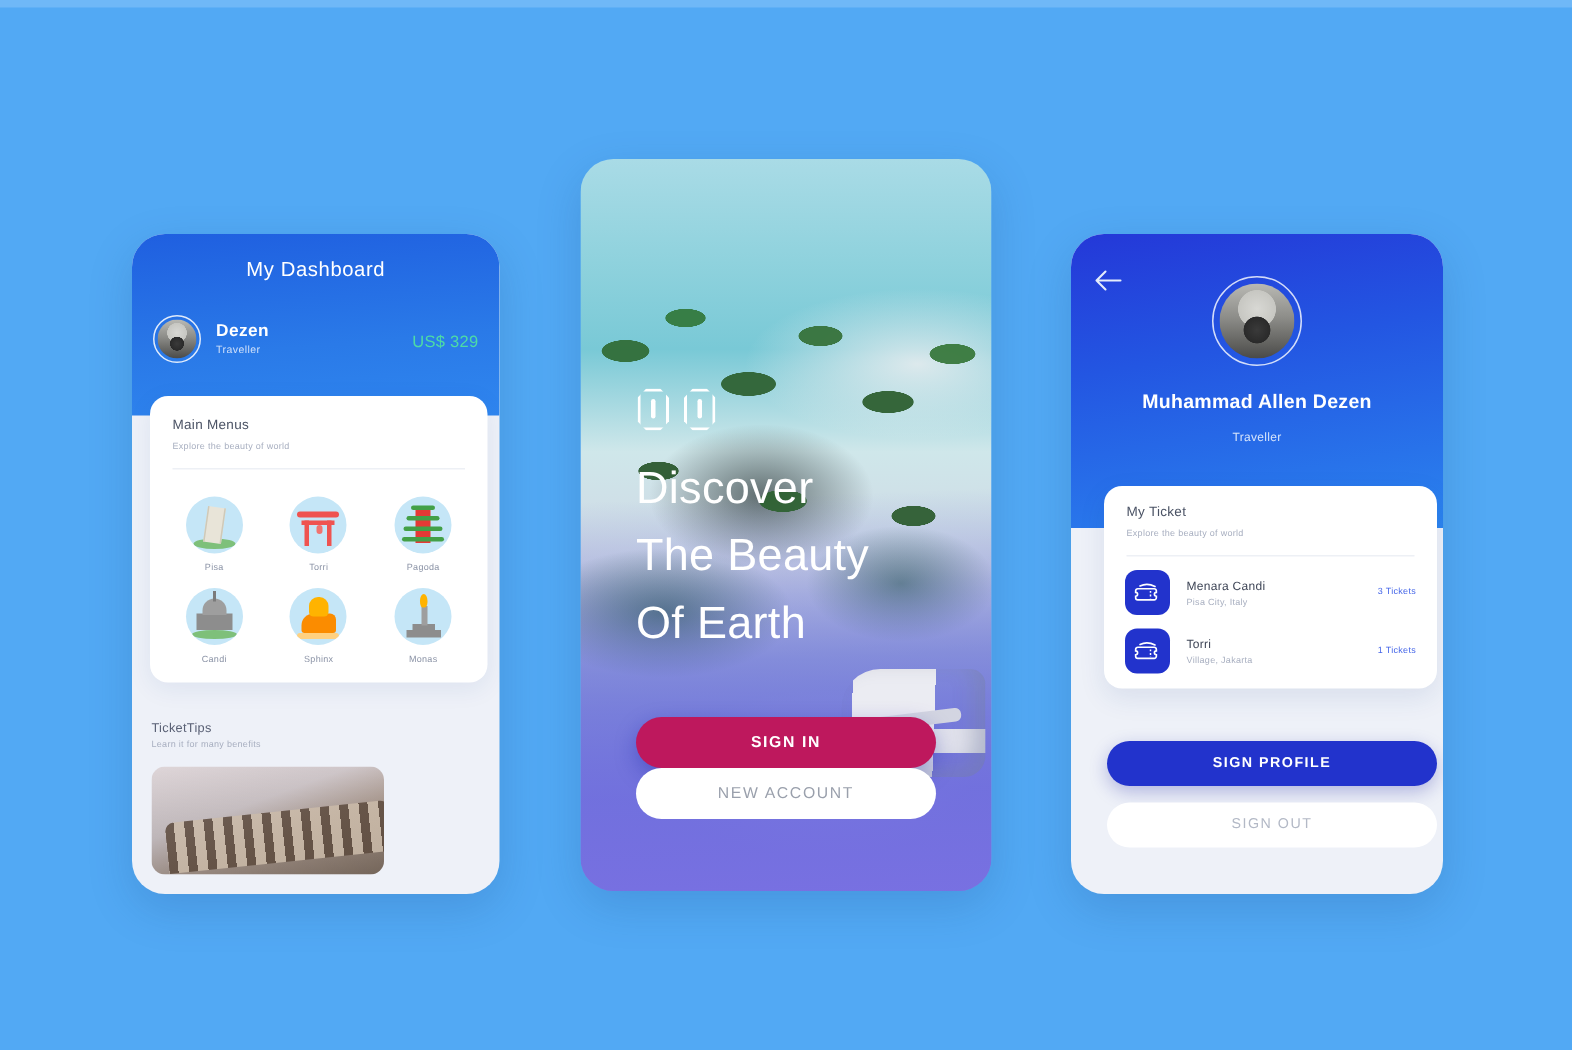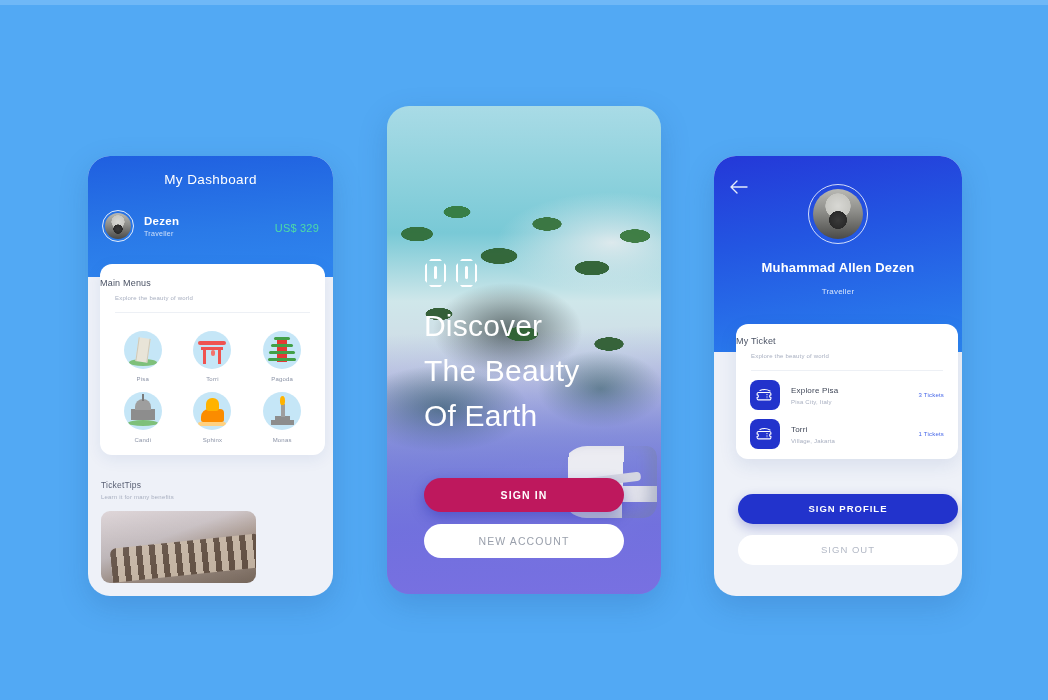--- a/index.html
+++ b/index.html
@@ -59,21 +59,21 @@
     color: #4ddba6; font-size: 11px; letter-spacing: .2px; text-align: center;
   }
 
   
   #p1-menucard {
     position: absolute; top: 108px; left: 12px; width: 225px;
     background: #ffffff; border-radius: 12px;
     box-shadow: 0 4px 16px rgba(30,70,140,.08);
     padding: 14px 0 12px 0;
   }
-  .card-title { font-size: 9px; color: #4a5264; letter-spacing: .2px; }
+  .card-title { font-size: 9px; color: #4a5264; margin-left: 15px; letter-spacing: .2px; }
   .card-sub   { font-size: 6px; color: #a8afc0; margin: 7px 0 0 15px; letter-spacing: .2px; }
   .card-rule  { height:1px; background:#edf0f5; margin: 11px 15px 0 15px; }
   .menu-grid { display: flex; flex-wrap: wrap; padding: 8px 8px 0 8px; }
   .menu-item { width: 33.3333%; text-align: center; margin-top: 10px; }
   .menu-circle {
     width: 38px; height: 38px; border-radius: 50%; margin: 0 auto;
     background: #c5e6f7; position: relative; overflow: hidden;
   }
   .menu-label { font-size: 6px; color: #8b93a6; margin-top: 7px; letter-spacing: .2px; }
 
@@ -201,21 +201,21 @@
   #p2-head {
     position:absolute; left: 37px; top: 197px; width: 220px;
     color:#fff; font-size: 30px; line-height: 45px; font-weight: 300; letter-spacing: .2px;
   }
   #p2-btns { position:absolute; left: 37px; top: 372px; width: 200px; }
   .btn {
     display:block; width: 200px; height: 34px; line-height: 34px; text-align: center;
     border-radius: 17px; font-size: 10.5px; letter-spacing: 1.1px; font-weight: bold;
   }
   .btn-primary { background: #be185d; color: #fff; box-shadow: 0 5px 14px rgba(20,30,160,.35); }
-  .btn-ghost   { background: #ffffff; color: #9aa0ac; margin-top: 12px; font-weight: normal; }
+  .btn-ghost   { background: #ffffff; color: #9aa0ac; font-weight: normal; }
 
   
   #phone3 {
     left: 714px; top: 156px; width: 248px; height: 440px;
     background: #eef1f8;
   }
   #p3-header {
     position:absolute; top:0; left:0; width: 248px; height: 196px;
     background: linear-gradient(170deg, #2438d8 0%, #2356e2 40%, #2b84ef 100%);
   }
@@ -408,21 +408,21 @@
 
     <div class="tk-row">
       <div class="tk-icon">
         <svg width="18" height="14" viewBox="0 0 18 14">
           <path d="M2.5 4.5h11a1.4 1.4 0 0 1 1.4 1.4v1a1.3 1.3 0 0 0 0 2.6v1a1.4 1.4 0 0 1-1.4 1.4h-11A1.4 1.4 0 0 1 1.1 10.5v-1a1.3 1.3 0 0 0 0-2.6v-1A1.4 1.4 0 0 1 2.5 4.5z" fill="none" stroke="#fff" stroke-width="1.1"></path>
           <path d="M4 2.6C7 1.2 11 1.4 14 3" fill="none" stroke="#fff" stroke-width="1.1" stroke-linecap="round"></path>
           <path d="M11 6v5" stroke="#fff" stroke-width="1" stroke-dasharray="1.2 1.2"></path>
         </svg>
       </div>
       <div class="tk-txt">
-        <div class="tk-name">Explore Pisa</div>
+        <div class="tk-name">Menara Candi</div>
         <div class="tk-loc">Pisa City, Italy</div>
       </div>
       <div class="tk-count">3 Tickets</div>
     </div>
 
     <div class="tk-row">
       <div class="tk-icon">
         <svg width="18" height="14" viewBox="0 0 18 14">
           <path d="M2.5 4.5h11a1.4 1.4 0 0 1 1.4 1.4v1a1.3 1.3 0 0 0 0 2.6v1a1.4 1.4 0 0 1-1.4 1.4h-11A1.4 1.4 0 0 1 1.1 10.5v-1a1.3 1.3 0 0 0 0-2.6v-1A1.4 1.4 0 0 1 2.5 4.5z" fill="none" stroke="#fff" stroke-width="1.1"></path>
           <path d="M4 2.6C7 1.2 11 1.4 14 3" fill="none" stroke="#fff" stroke-width="1.1" stroke-linecap="round"></path>

